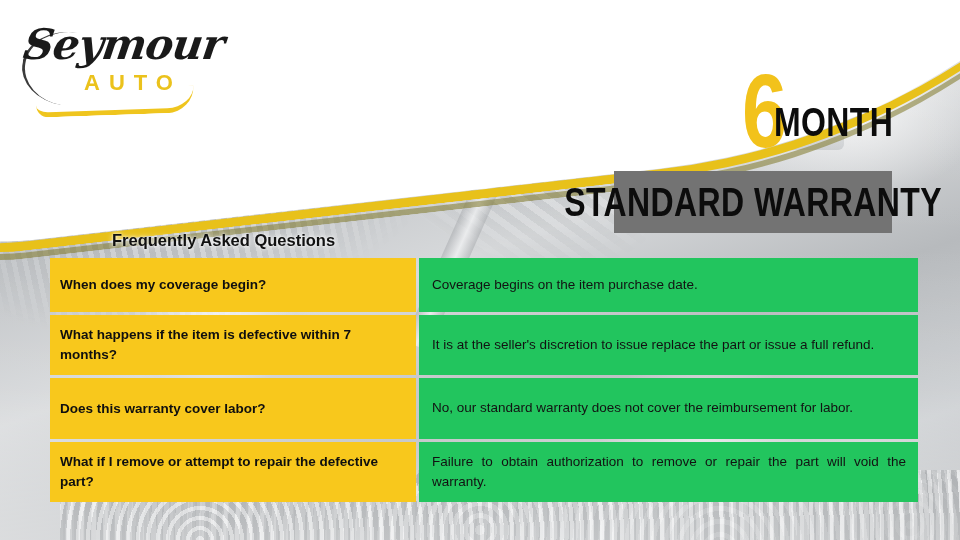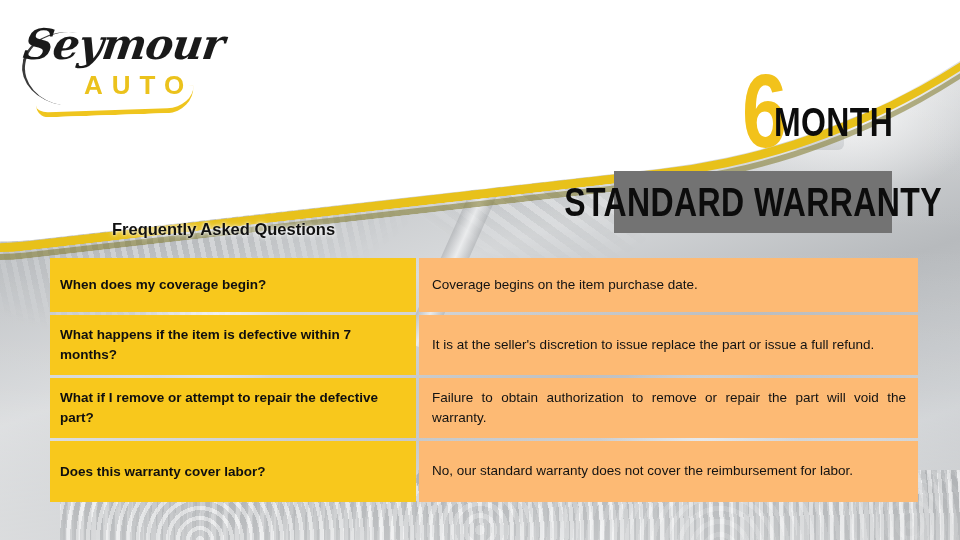--- a/index.html
+++ b/index.html
@@ -178,21 +178,21 @@
     letter-spacing: -1px;
     transform: skewX(-8deg);
     white-space: nowrap;
   }
   .logo-auto {
     position: absolute;
     left: 68px;
     top: 56px;
     font-family: "Liberation Sans", sans-serif;
     font-weight: 700;
-    font-size: 26px;
+    font-size: 22px;
     letter-spacing: 9px;
     color: #EBC21C;
     white-space: nowrap;
   }
   .logo-underline {
     position: absolute;
     left: 20px;
     top: 74px;
     width: 158px;
     height: 22px;
@@ -264,21 +264,21 @@
     color: #0c0c0c;
     transform: scaleX(.80);
     letter-spacing: .5px;
     white-space: nowrap;
   }
 
   
   .faq-title {
     position: absolute;
     left: 112px;
-    top: 220px;
+    top: 231px;
     font-family: "Liberation Sans", sans-serif;
     font-weight: 700;
     font-size: 16.5px;
     color: #111111;
     text-shadow: 0 0 3px rgba(255,255,255,.95), 0 0 6px rgba(255,255,255,.8);
     white-space: nowrap;
   }
 
   
   .faq-table {
@@ -302,21 +302,21 @@
     font-weight: 700;
     font-size: 13.5px;
     line-height: 1.45;
     padding: 10px 12px 10px 10px;
     box-sizing: border-box;
     display: flex;
     align-items: center;
   }
   .faq-a {
     flex: 1 1 auto;
-    background: #fdba74;
+    background: #22c55e;
     color: #121212;
     font-family: "Liberation Sans", sans-serif;
     font-weight: 400;
     font-size: 13.5px;
     line-height: 1.5;
     padding: 10px 12px 10px 13px;
     box-sizing: border-box;
     text-align: justify;
     display: flex;
     align-items: center;
@@ -370,25 +370,25 @@
     <div class="faq-row row-h1">
       <div class="faq-q">When does my coverage begin?</div>
       <div class="faq-a">Coverage begins on the item purchase date.</div>
     </div>
 
     <div class="faq-row row-h2">
       <div class="faq-q">What happens if the item is defective within 7 months?</div>
       <div class="faq-a">It is at the seller's discretion to issue replace the part or issue a full refund.</div>
     </div>
 
+    <div class="faq-row row-h3">
+      <div class="faq-q">Does this warranty cover labor?</div>
+      <div class="faq-a">No, our standard warranty does not cover the reimbursement for labor.</div>
+    </div>
+
     <div class="faq-row row-h4">
       <div class="faq-q">What if I remove or attempt to repair the defective part?</div>
       <div class="faq-a">Failure to obtain authorization to remove or repair the part will void the warranty.</div>
     </div>
 
-    <div class="faq-row row-h3">
-      <div class="faq-q">Does this warranty cover labor?</div>
-      <div class="faq-a">No, our standard warranty does not cover the reimbursement for labor.</div>
-    </div>
-
   </div>
 
 </div>
 
 </body></html>

